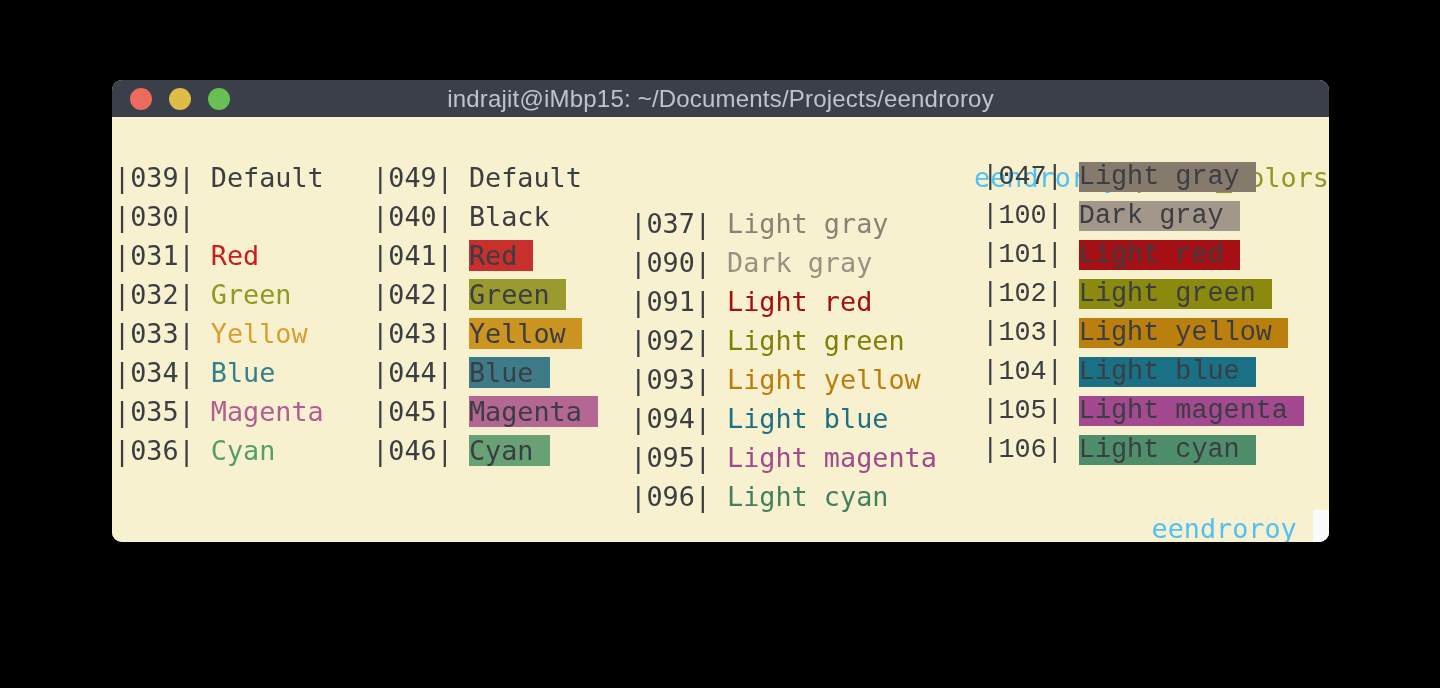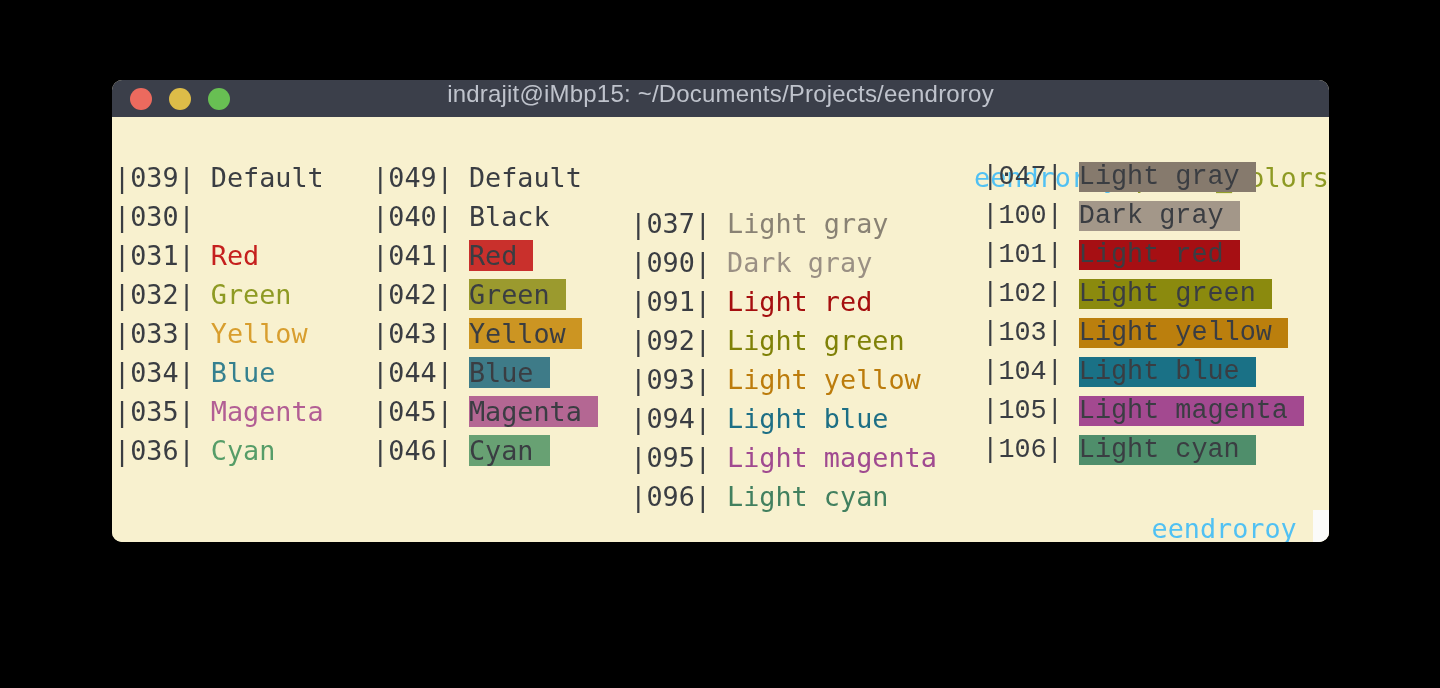--- a/index.html
+++ b/index.html
@@ -2,21 +2,21 @@
 <html><head>
 <meta charset="utf-8">
 <style>
   html,body{margin:0;padding:0;background:#000;}
   .canvas{position:relative;width:1440px;height:688px;background:#000;overflow:hidden;
           font-family:"DejaVu Sans Mono",monospace;}
   .window{position:absolute;left:112px;top:80px;width:1217px;height:462px;
           border-radius:10px;overflow:hidden;background:#f8f1cf;
           box-shadow:0 22px 60px rgba(0,0,0,.55);}
   .titlebar{position:relative;height:37px;background:#3b3f4a;display:flex;
-            justify-content:center;}
+            align-items:center;justify-content:center;}
   .title{font-family:"Liberation Sans","DejaVu Sans",sans-serif;font-size:24px;
          color:#bfc3cc;letter-spacing:.2px;}
   .lights{position:absolute;left:18px;top:0;height:37px;display:flex;
           align-items:center;gap:17px;}
   .light{width:22px;height:22px;border-radius:50%;}
   .screen{position:relative;background:#f8f1cf;height:425px;
           padding:2px 0 0 2px;font-size:26.8px;color:#3a3d42;}
   .line{position:relative;height:39px;line-height:39px;white-space:pre;text-align:right;}
   .prompt-line{padding-left:1ch;}
   .cell{position:absolute;top:0;white-space:pre;}

